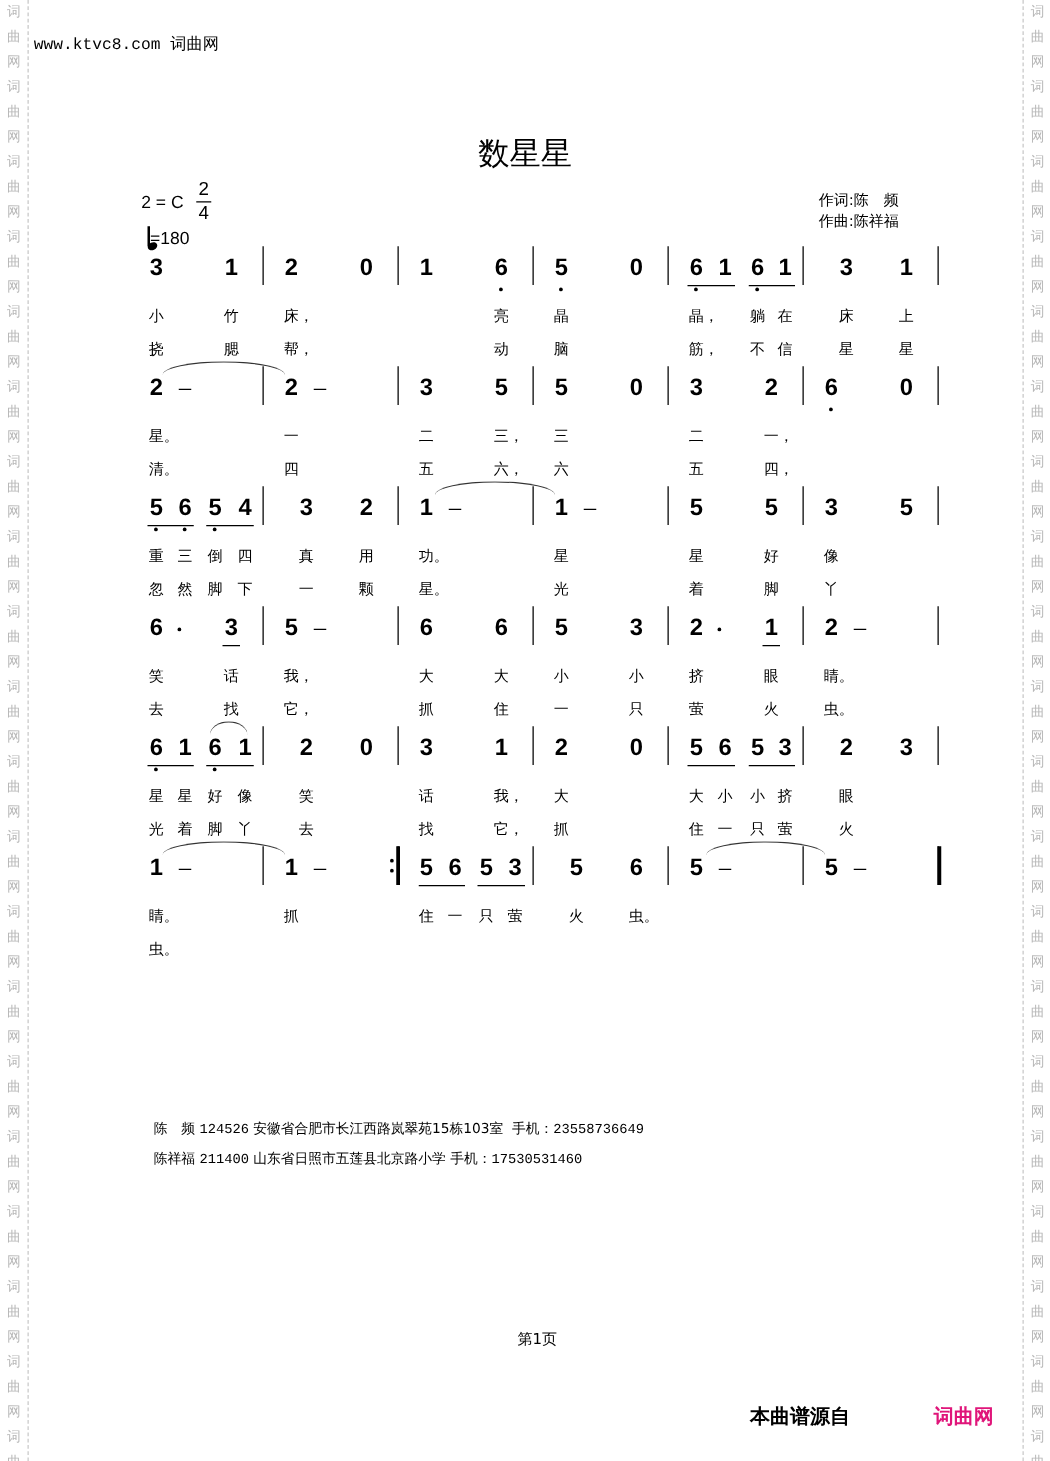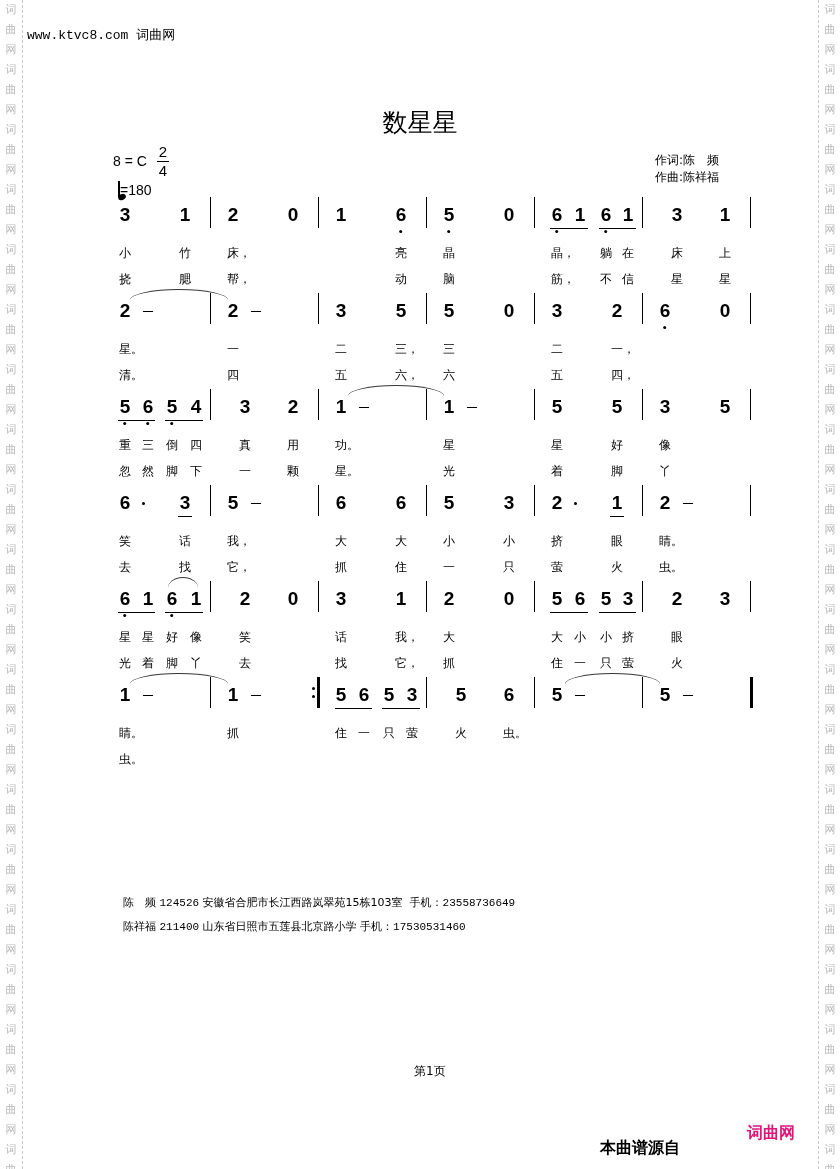--- a/index.html
+++ b/index.html
@@ -25,21 +25,21 @@
   .dash { position:absolute; width:10px; height:1px; background:#000; }
   .bl { position:absolute; width:1px; height:31px; background:#000; }
   .ul { position:absolute; height:1px; background:#000; }
   .lyr { position:absolute; font-size:12px; transform:translateX(-50%); line-height:14px; }
   .lyr.l { transform:none; }
   .tie { position:absolute; height:10px; border-top:1px solid #333; border-radius:50% 50% 0 0 / 100% 100% 0 0; }
   .dotaug { position:absolute; width:3px; height:3px; background:#000; border-radius:50%; }
   .addr { left:123px; font-size:11px; }
   .addr .n { font-family:"Liberation Mono","DejaVu Sans Mono",monospace; font-size:11px; }
   .page { left:414px; top:1063px; font-size:12px; }
-  .src { left:600px; top:1123px; font-size:16px; font-weight:bold;margin-top:15px; }
+  .src { left:600px; top:1123px; font-size:16px; font-weight:bold; }
   .brand { left:747px; top:1123px; font-size:16px; font-weight:bold; }
 </style>
 </head>
 <body>
 
 <div class="side left" id="wmL">
     <div class="wm" style="top: 0px;">词</div>
     <div class="wm" style="top: 20px;">曲</div>
     <div class="wm" style="top: 40px;">网</div>
     <div class="wm" style="top: 60px;">词</div>
@@ -161,21 +161,21 @@
     <div class="wm" style="top: 1160px;">曲</div>
   </div>
 
 <div class="abs site">
   <span>www.ktvc8.com</span>
   <span class="cn">词曲网</span>
 </div>
 
 <div class="abs title">数星星</div>
 
-<div class="abs key">8 = C</div>
+<div class="abs key">2 = C</div>
 <div class="abs ts">
   <span>2</span>
   <span class="bar"></span>
   <span>4</span>
 </div>
 <div class="abs tempo">
   <span class="stem"><span class="head"></span></span><span>=180</span>
 </div>
 
 <div class="abs credits">

